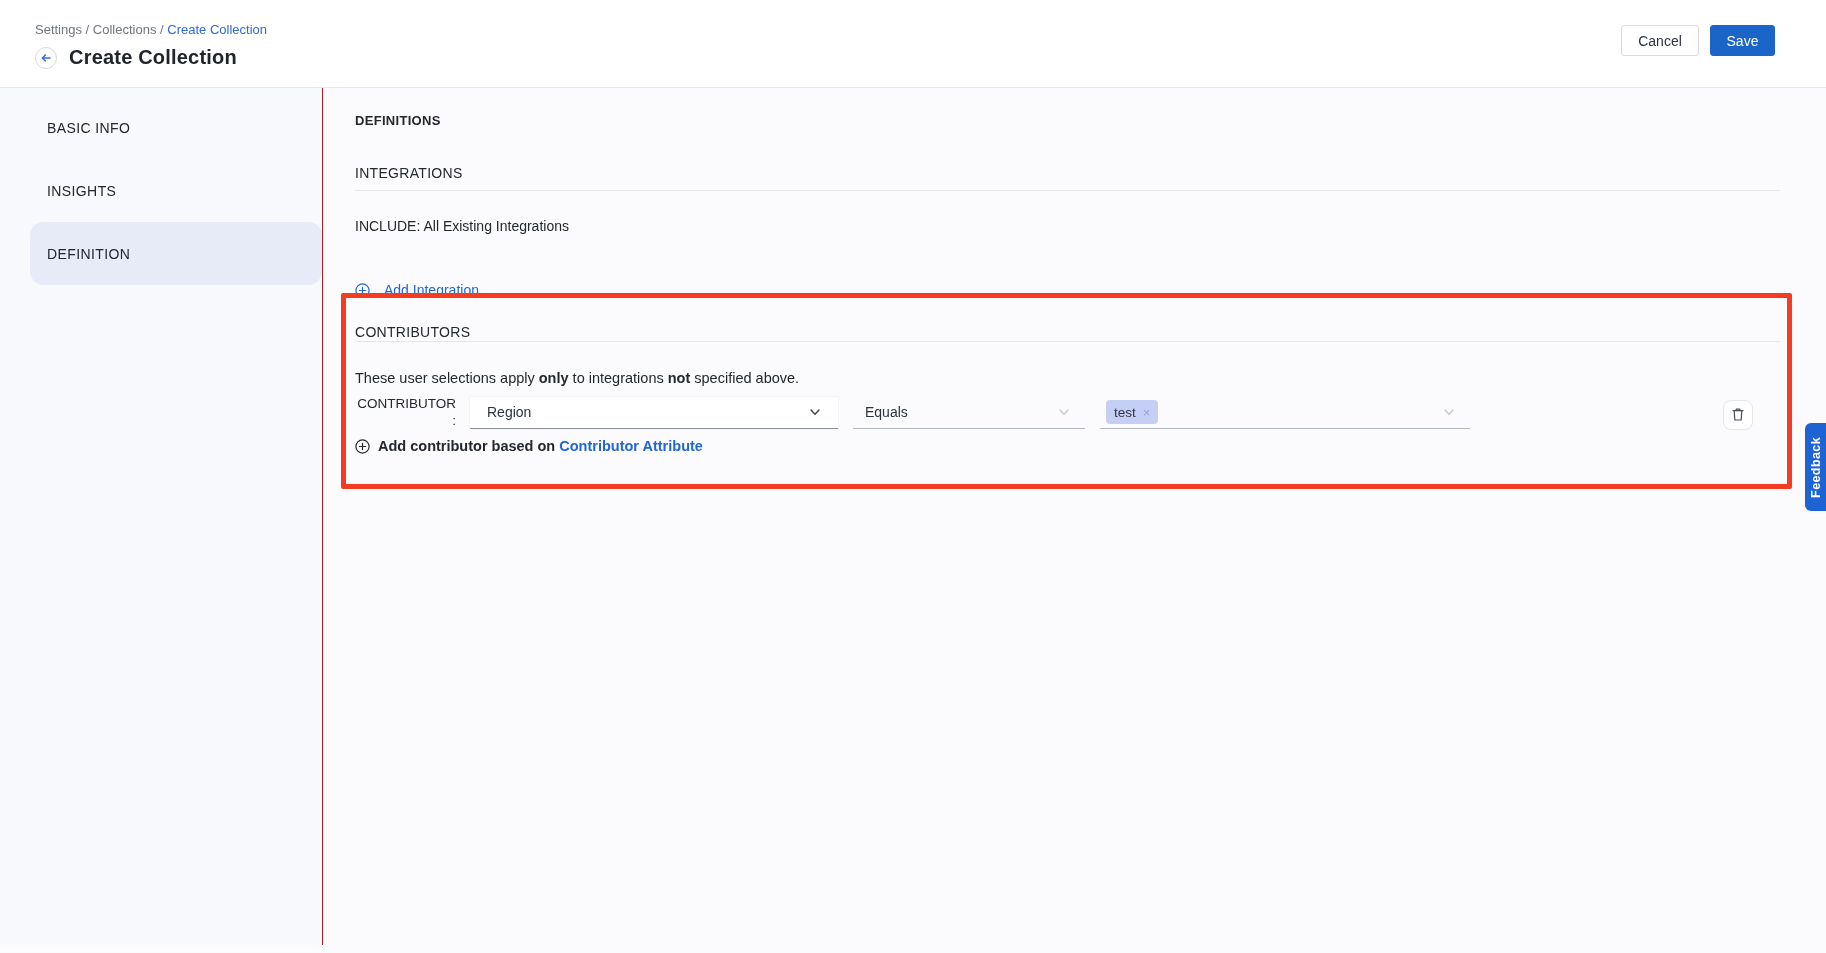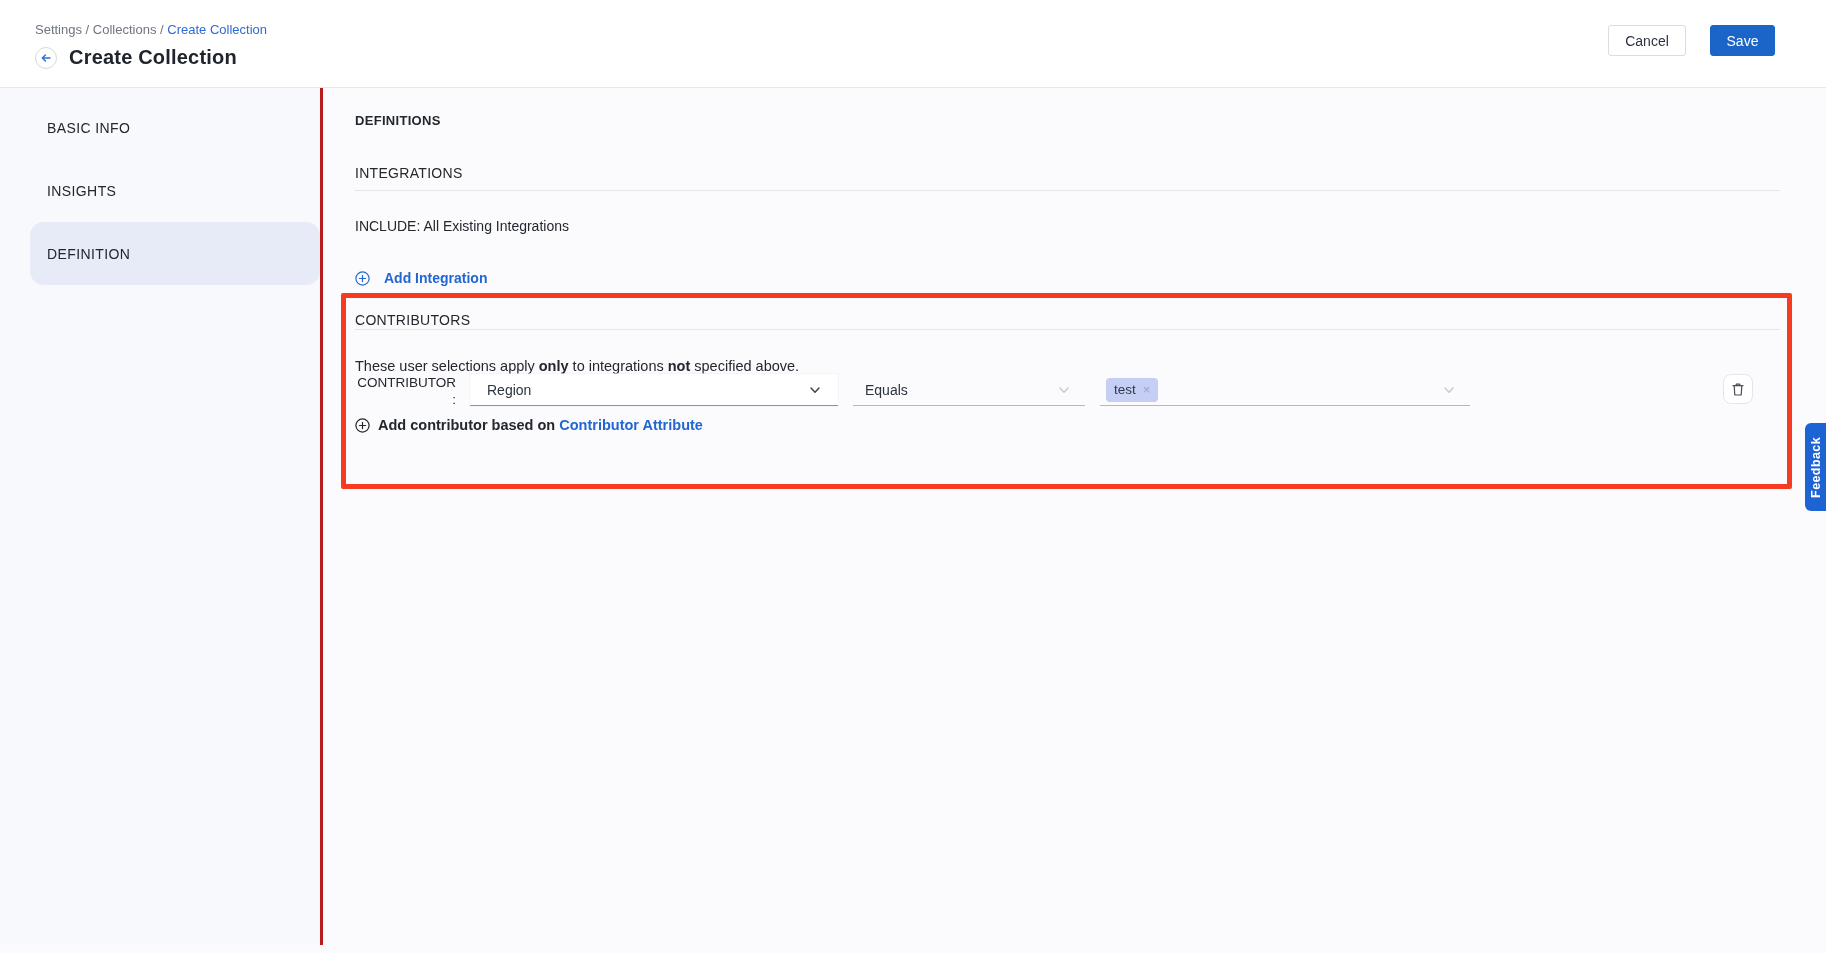--- a/index.html
+++ b/index.html
@@ -17,57 +17,57 @@
   .breadcrumb { font-size:13px; color:#6f7680; margin-top:4px; }
   .breadcrumb .sep { white-space:pre; color:#6f7680; }
   .breadcrumb .crumb-current { color:#2e6bd6; }
   .title-row { display:flex; align-items:center; margin-top:9px; }
   .back-btn {
     width:22px; height:22px; border-radius:50%; border:1px solid #d6d9df;
     background:#fff; display:flex; align-items:center; justify-content:center;
     cursor:pointer; flex:0 0 auto;
   }
   .page-title { font-size:20px; font-weight:700; color:#20242c; margin-left:12px; letter-spacing:.2px; }
-  .header-actions { position:absolute; top:25px; right:51px; display:flex; gap:24px;margin-left:36px; }
+  .header-actions { position:absolute; top:25px; right:51px; display:flex; gap:11px;margin-left:36px; }
   .btn { font-family:inherit; font-size:14px; border-radius:3px; cursor:pointer; }
   .btn-cancel { width:78px; height:31px; background:#fff; border:1px solid #d9dce1; color:#2b3340; }
   .btn-save { width:65px; height:31px; background:#1b64c8; border:1px solid #1b64c8; color:#fff; }
 
   
   .body-wrap { display:flex; height:857px; }
   .sidebar {
-    width:323px; flex:0 0 323px; background:#f8f9fc; border-right:3px solid #b91c1c;
+    width:323px; flex:0 0 323px; background:#f8f9fc; border-right:1px solid #b91c1c;
     padding-top:8px;
   }
   .side-item {
     height:63px; margin-left:30px; display:flex; align-items:center;
     padding-left:17px; font-size:14px; letter-spacing:.4px; color:#22262e; cursor:pointer;
   }
   .side-item.active { background:#e7eaf7;border-radius:14px; }
 
   .main { flex:1; position:relative; padding:0 46px 0 32px; }
 
   .defs-heading { margin-top:25px; font-size:13px; font-weight:600; color:#23272e; letter-spacing:.3px; }
 
   .section-title {
     margin-top:37px; font-size:14px; font-weight:500; color:#23272e;
     letter-spacing:.3px; padding-bottom:9px; border-bottom:1px solid #e5e6ea;
   }
   .include-line { margin-top:27px; font-size:14px; color:#23272e; }
 
-  .link-row { margin-top:36px; display:flex; align-items:center; font-size:14px; font-weight:700; }
+  .link-row { margin-top:48px; display:flex; align-items:center; font-size:14px; font-weight:400; }
   .link-row .plus { margin-right:14px; display:flex; }
   .blue-link { color:#2267d1; cursor:pointer; }
 
   .section-title.contrib { margin-top:26px; padding-bottom:1px; }
   .note-line { margin-top:28px; font-size:14.5px; color:#23272e; }
   .note-line b { font-weight:700; }
 
   
-  .contrib-row { margin-top:0; display:flex; align-items:flex-start; }
+  .contrib-row { margin-top:9px; display:flex; align-items:center; }
   .contrib-label {
     width:105px; flex:0 0 105px; text-align:right; font-size:13.5px; color:#23272e;
     line-height:17px; padding-right:4px; padding-bottom:1px;
   }
   .sel {
     height:32px; display:flex; align-items:center; cursor:pointer;
     border-bottom:1px solid #b3b8bf; font-size:14px; color:#2b3340;
   }
   .sel-attribute {
     width:368px; margin-left:10px; background:#fff; border-bottom-color:#8e939b;

